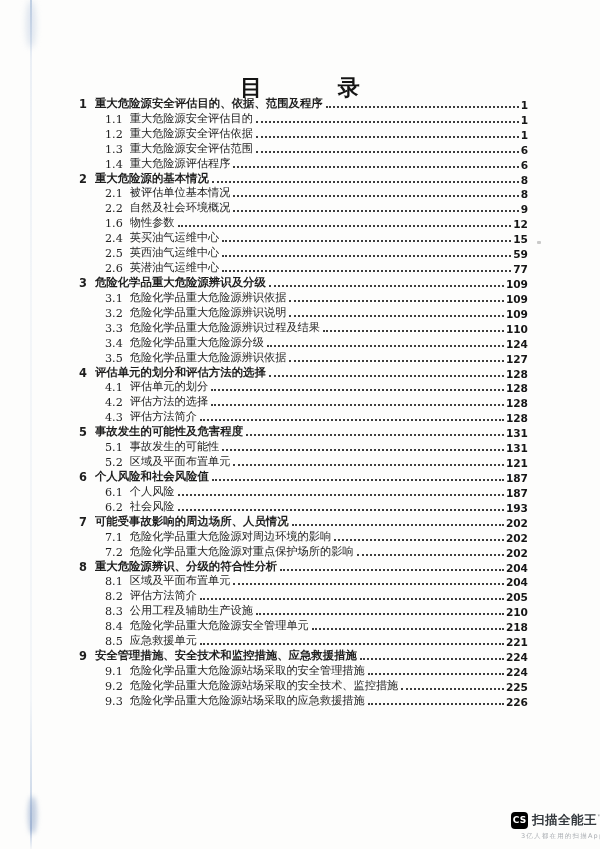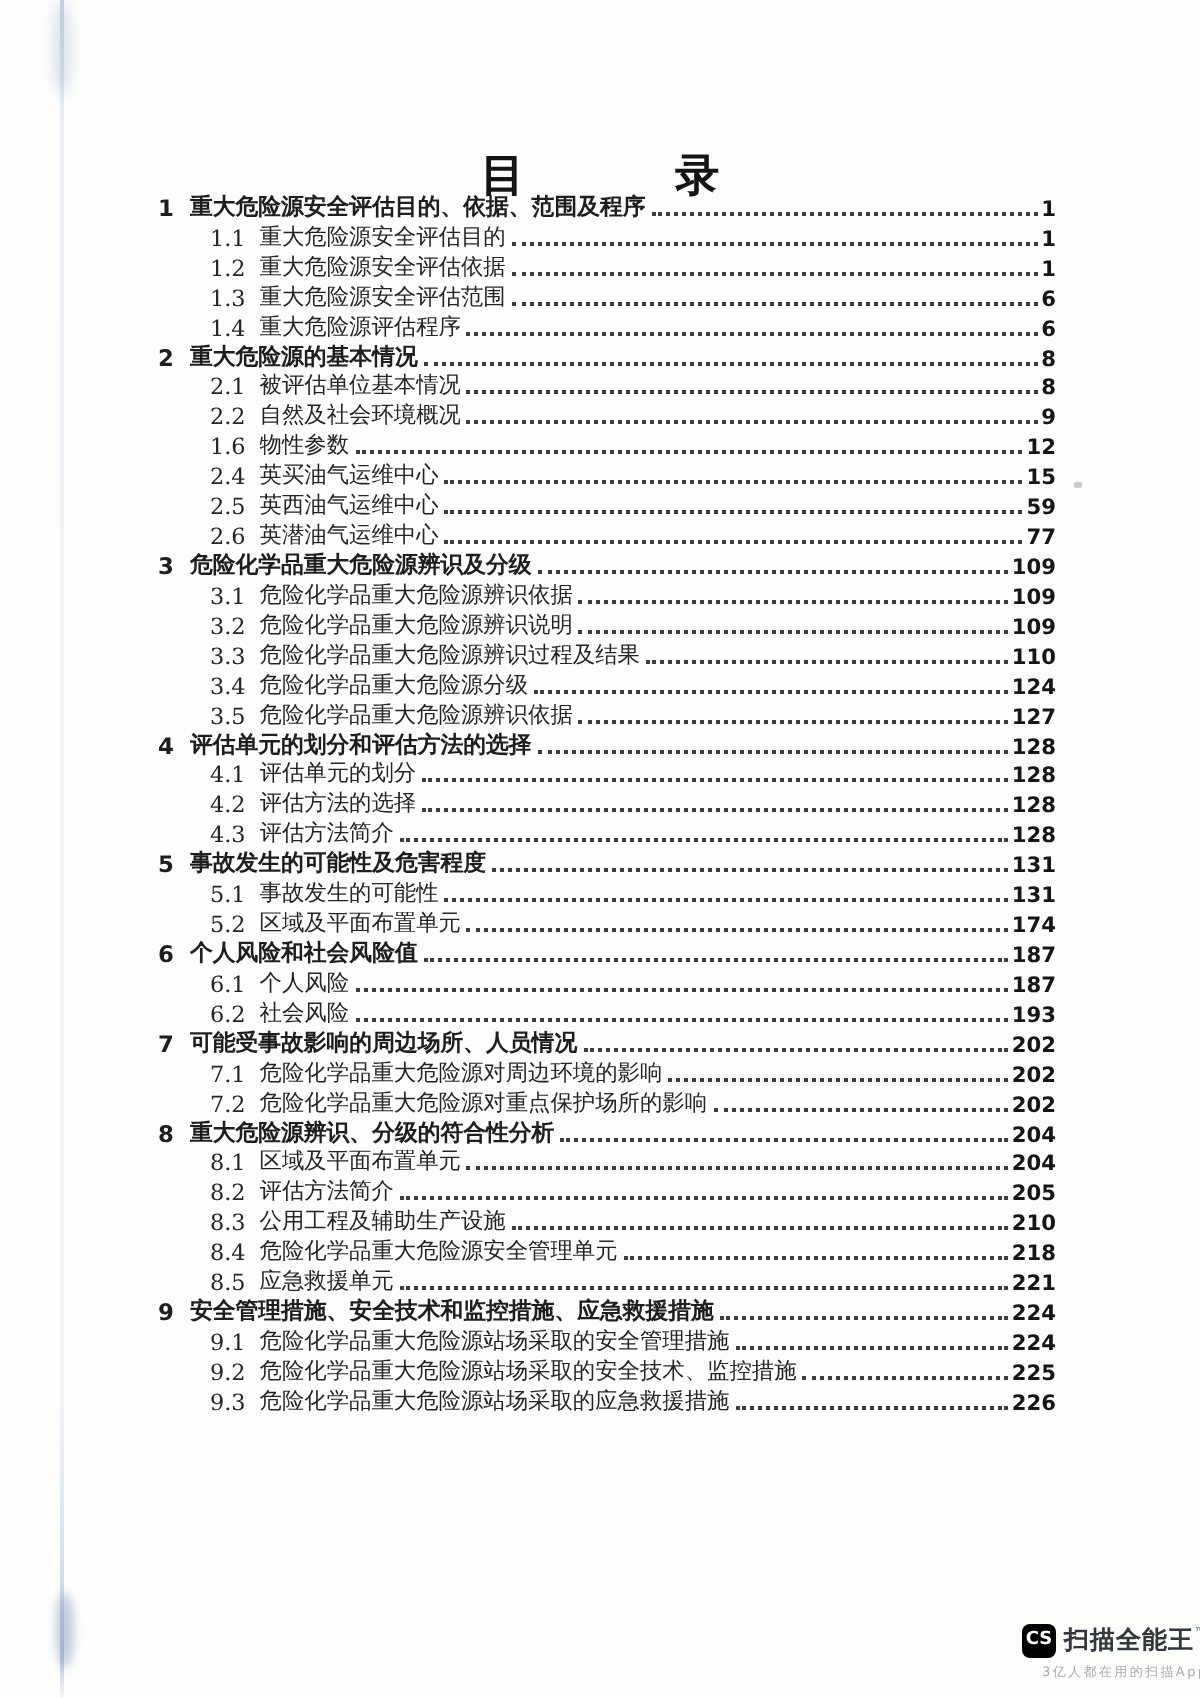--- a/index.html
+++ b/index.html
@@ -236,21 +236,21 @@
       <div class="row lvl2">
         <span class="num">5.1</span>
         <span class="label">事故发生的可能性</span>
         <span class="dots"></span>
         <span class="pg">131</span>
       </div>
       <div class="row lvl2">
         <span class="num">5.2</span>
         <span class="label">区域及平面布置单元</span>
         <span class="dots"></span>
-        <span class="pg">174</span>
+        <span class="pg">121</span>
       </div>
       <div class="row lvl1">
         <span class="num">6</span>
         <span class="label">个人风险和社会风险值</span>
         <span class="dots"></span>
         <span class="pg">187</span>
       </div>
       <div class="row lvl2">
         <span class="num">6.1</span>
         <span class="label">个人风险</span>

